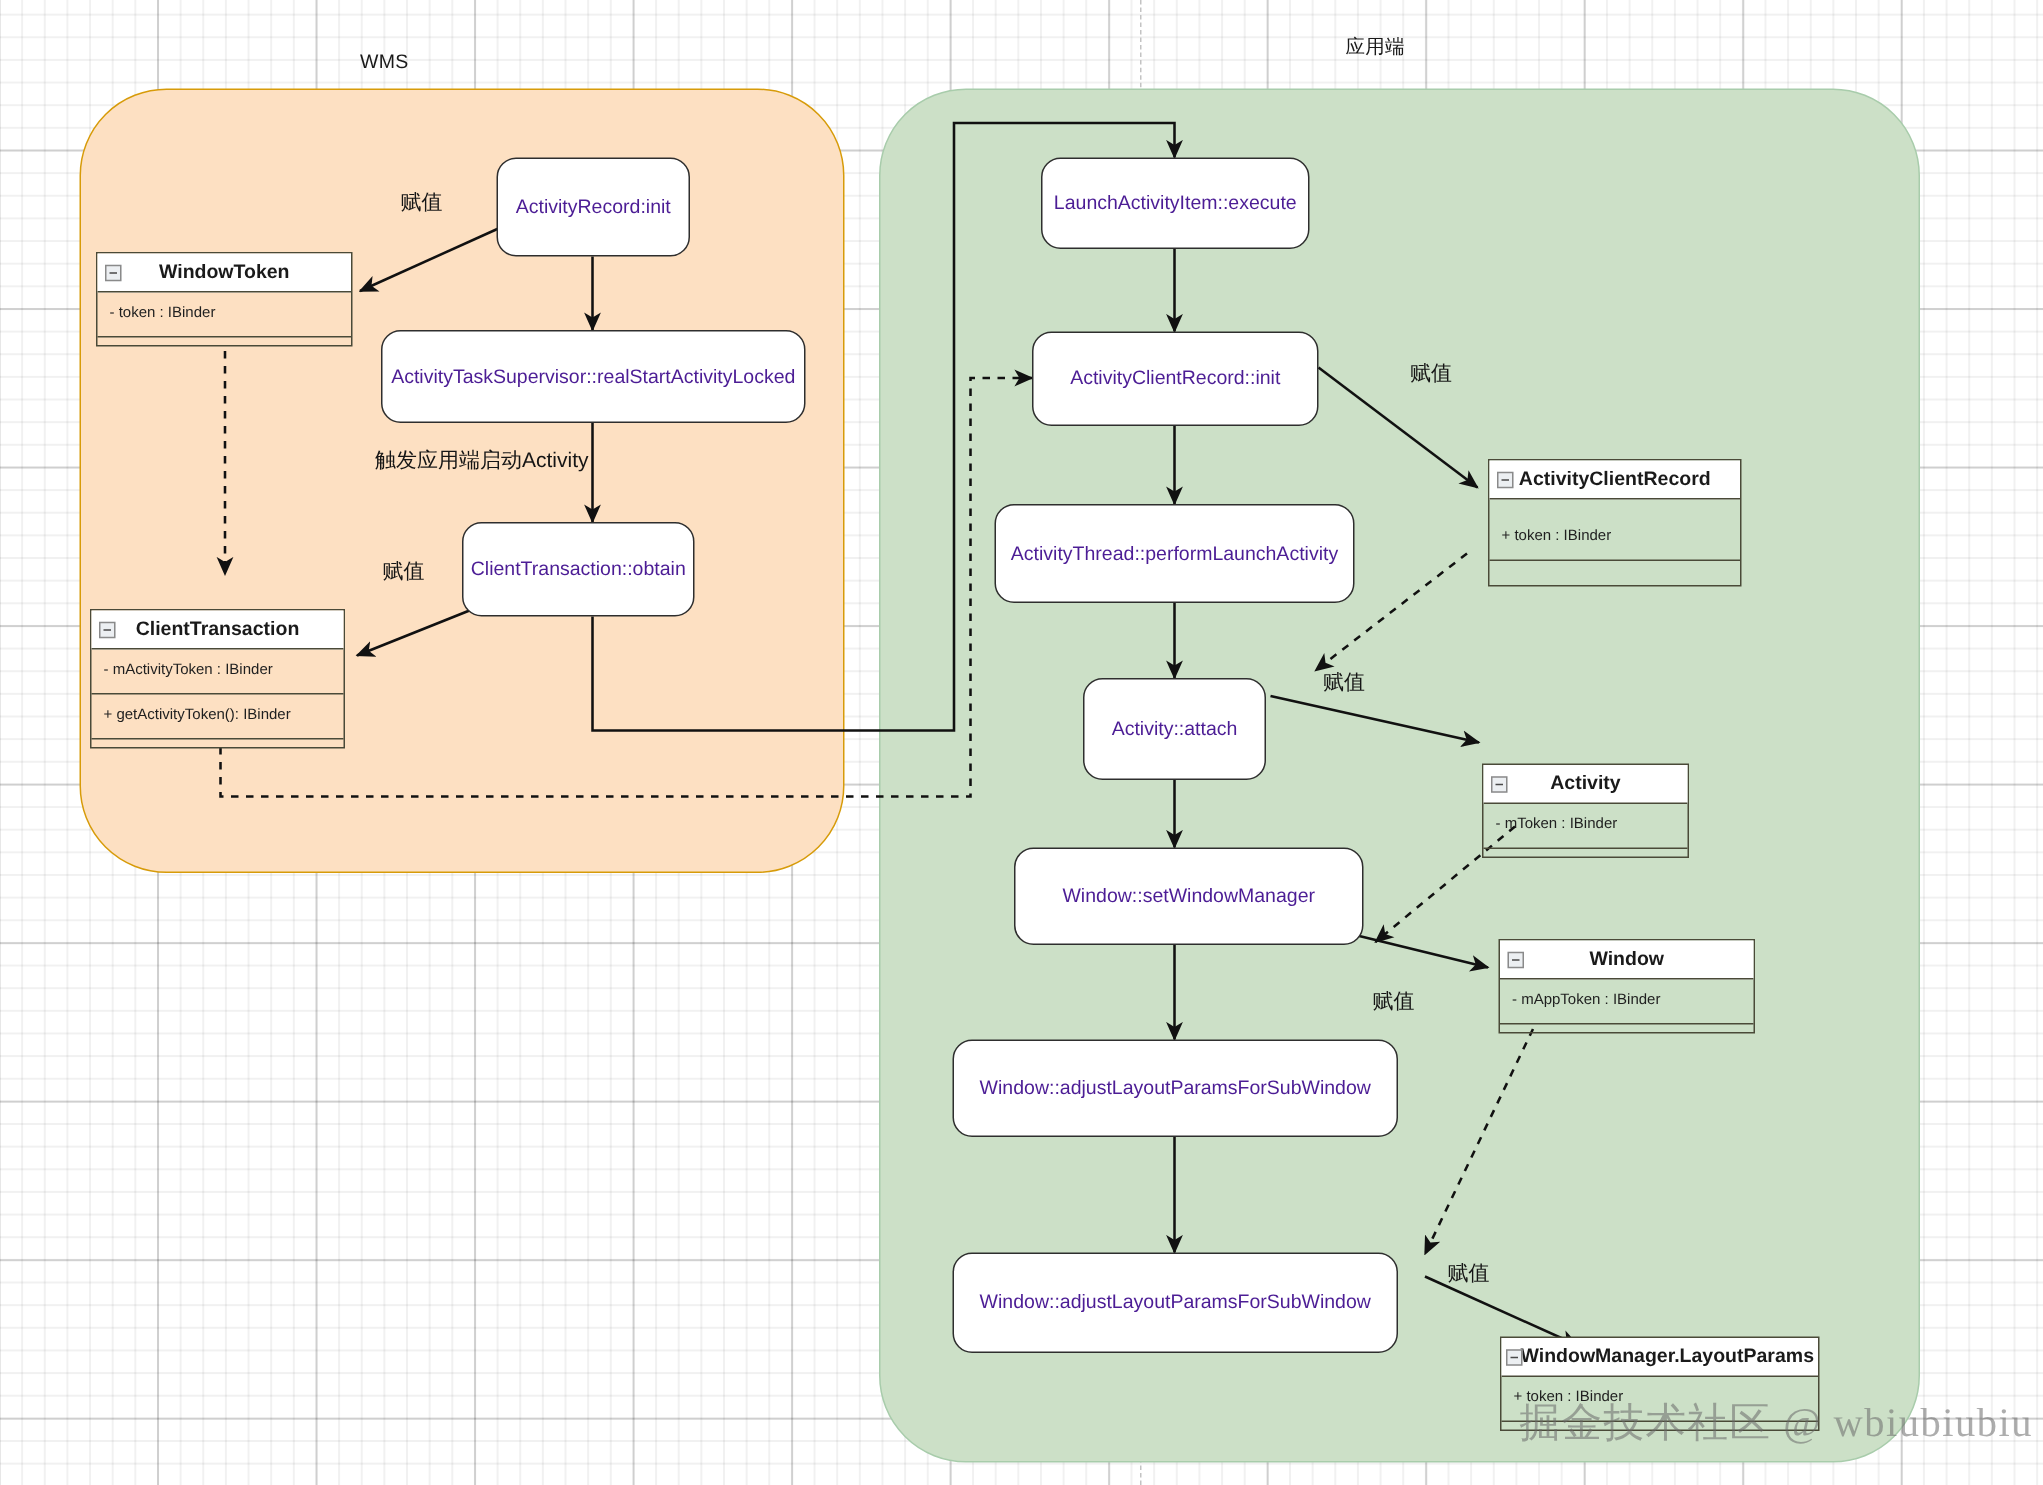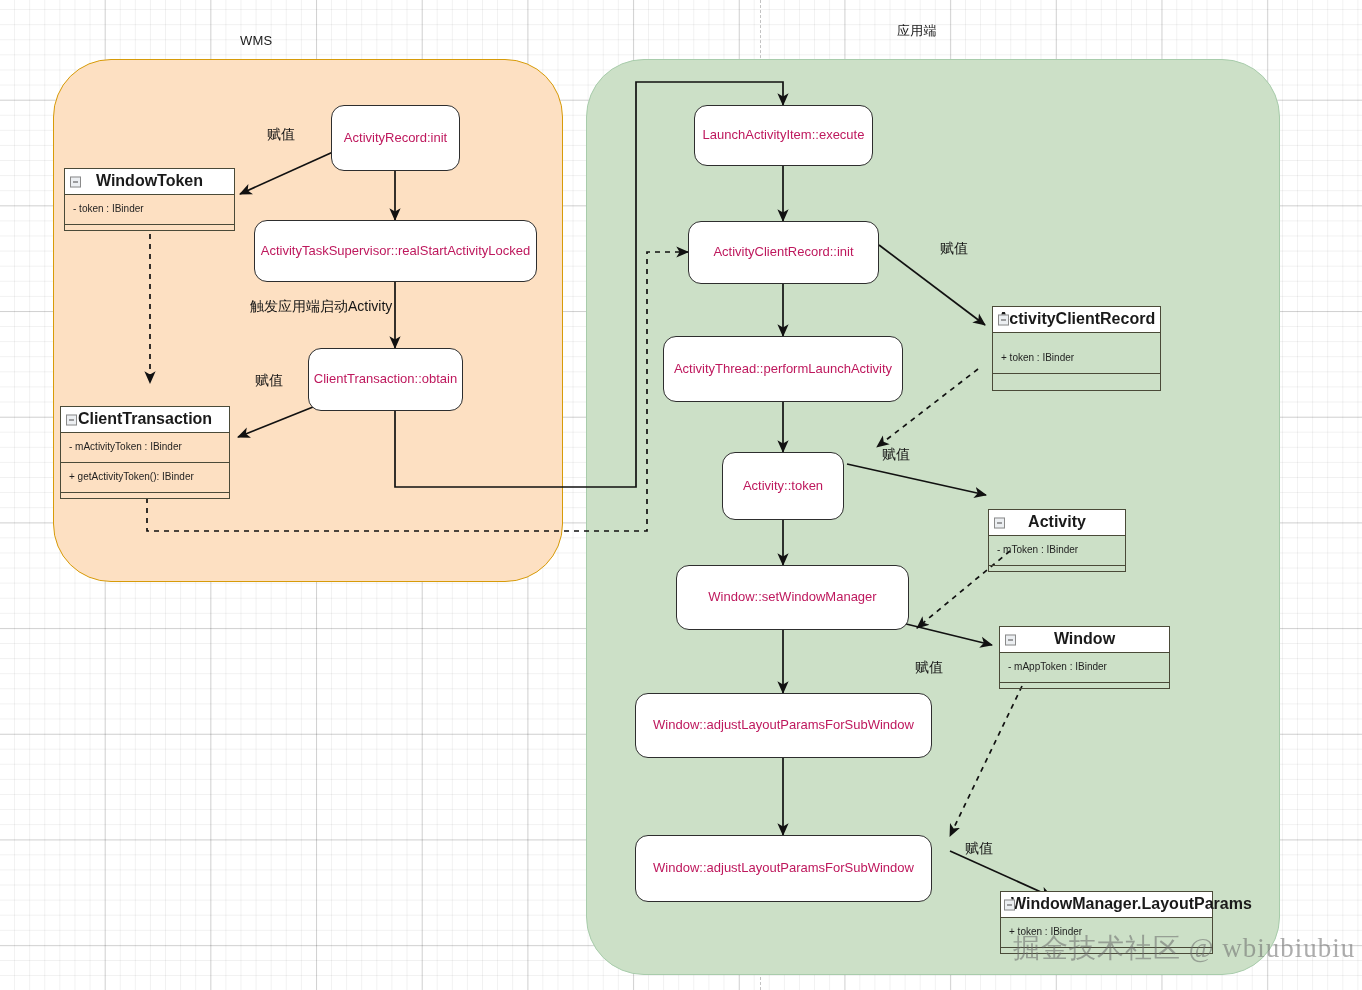--- a/index.html
+++ b/index.html
@@ -57,40 +57,40 @@
     position: absolute;
     box-sizing: border-box;
     background: #ffffff;
     border: 1.6px solid #2e2e2e;
     border-radius: 13px;
     display: flex;
     align-items: center;
     justify-content: center;
     text-align: center;
     font-size: 13px;
-    color: #be185d;
+    color: #4c1d95;
     padding: 2px 8px;
     line-height: 1.25;
   }
 
   
   .uml {
     position: absolute;
     box-sizing: border-box;
     border: 1.4px solid #4a4a38;
     background: transparent;
     display: flex;
     flex-direction: column;
   }
   .uml .uml-title {
     position: relative;
     background: #ffffff;
     border-bottom: 1.4px solid #4a4a38;
     font-weight: bold;
-    font-size: 16px;
+    font-size: 13px;
     color: #1a1a1a;
     text-align: center;
     line-height: 24px;
     height: 25px;
     white-space: nowrap;
     overflow: visible;
   }
   .uml .uml-row {
     background: transparent;
     border-bottom: 1.4px solid #4a4a38;
@@ -240,21 +240,21 @@
 
   <div class="node" style="left:688px;top:221px;width:191px;height:63px;">
     <span>ActivityClientRecord::init</span>
   </div>
 
   <div class="node" style="left:663px;top:336px;width:240px;height:66px;">
     <span>ActivityThread::performLaunchActivity</span>
   </div>
 
   <div class="node" style="left:722px;top:452px;width:122px;height:68px;">
-    <span>Activity::token</span>
+    <span>Activity::attach</span>
   </div>
 
   <div class="node" style="left:676px;top:565px;width:233px;height:65px;">
     <span>Window::setWindowManager</span>
   </div>
 
   <div class="node" style="left:635px;top:693px;width:297px;height:65px;">
     <span>Window::adjustLayoutParamsForSubWindow</span>
   </div>
 

